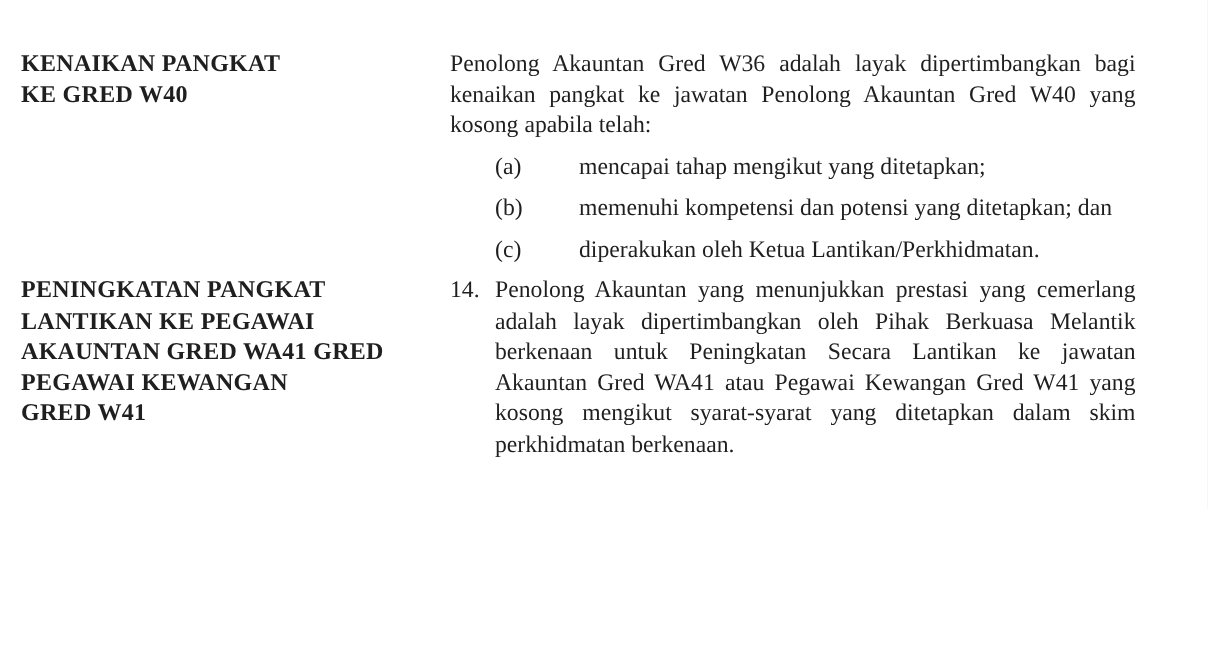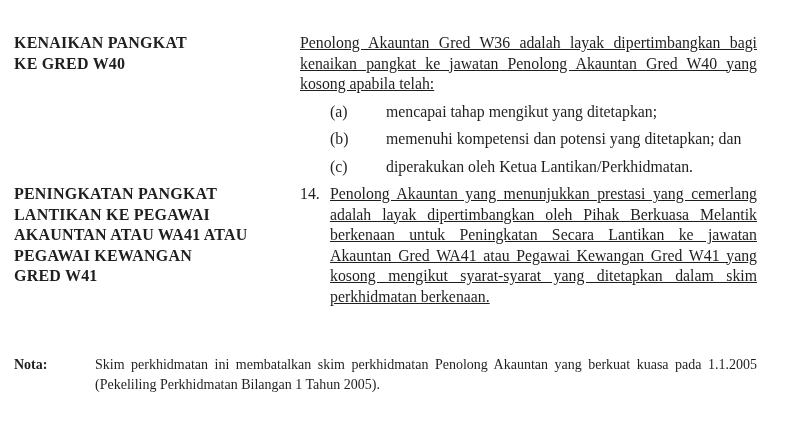--- a/index.html
+++ b/index.html
@@ -47,21 +47,20 @@
   .para {
     display: flex;
   }
   .para-number {
     flex: none;
     width: 30px;
   }
   .para-text {
     flex: 1;
     text-align: justify;
-    text-decoration: underline;
   }
   .subitems {
     margin-left: 30px;
     margin-top: 6px;
   }
   .subitem {
     display: flex;
     margin-top: 7px;
   }
   .subitem-label {
@@ -119,31 +118,27 @@
             <span class="subitem-text">diperakukan oleh Ketua Lantikan/Perkhidmatan.</span>
           </div>
         </div>
       </div>
     </div>
 
     <div class="section">
       <div class="heading-col">
         <div>PENINGKATAN PANGKAT</div>
         <div>LANTIKAN KE PEGAWAI</div>
-        <div>AKAUNTAN ATAU WA41 ATAU</div>
+        <div>AKAUNTAN GRED WA41 GRED</div>
         <div>PEGAWAI KEWANGAN</div>
         <div>GRED W41</div>
       </div>
       <div class="body-col">
         <div class="para">
           <span class="para-number">14.</span>
           <span class="para-text">Penolong Akauntan yang menunjukkan prestasi yang cemerlang adalah layak dipertimbangkan oleh Pihak Berkuasa Melantik berkenaan untuk Peningkatan Secara Lantikan ke jawatan Akauntan Gred WA41 atau Pegawai Kewangan Gred W41 yang kosong mengikut syarat-syarat yang ditetapkan dalam skim perkhidmatan berkenaan.</span>
         </div>
       </div>
     </div>
 
   </div>
 
-  <div class="note-row">
-    <span class="note-label">Nota:</span>
-    <span class="note-text">Skim perkhidmatan ini membatalkan skim perkhidmatan Penolong Akauntan yang berkuat kuasa pada 1.1.2005 (Pekeliling Perkhidmatan Bilangan 1 Tahun 2005).</span>
-  </div>
 </div>
 
 </body></html>

